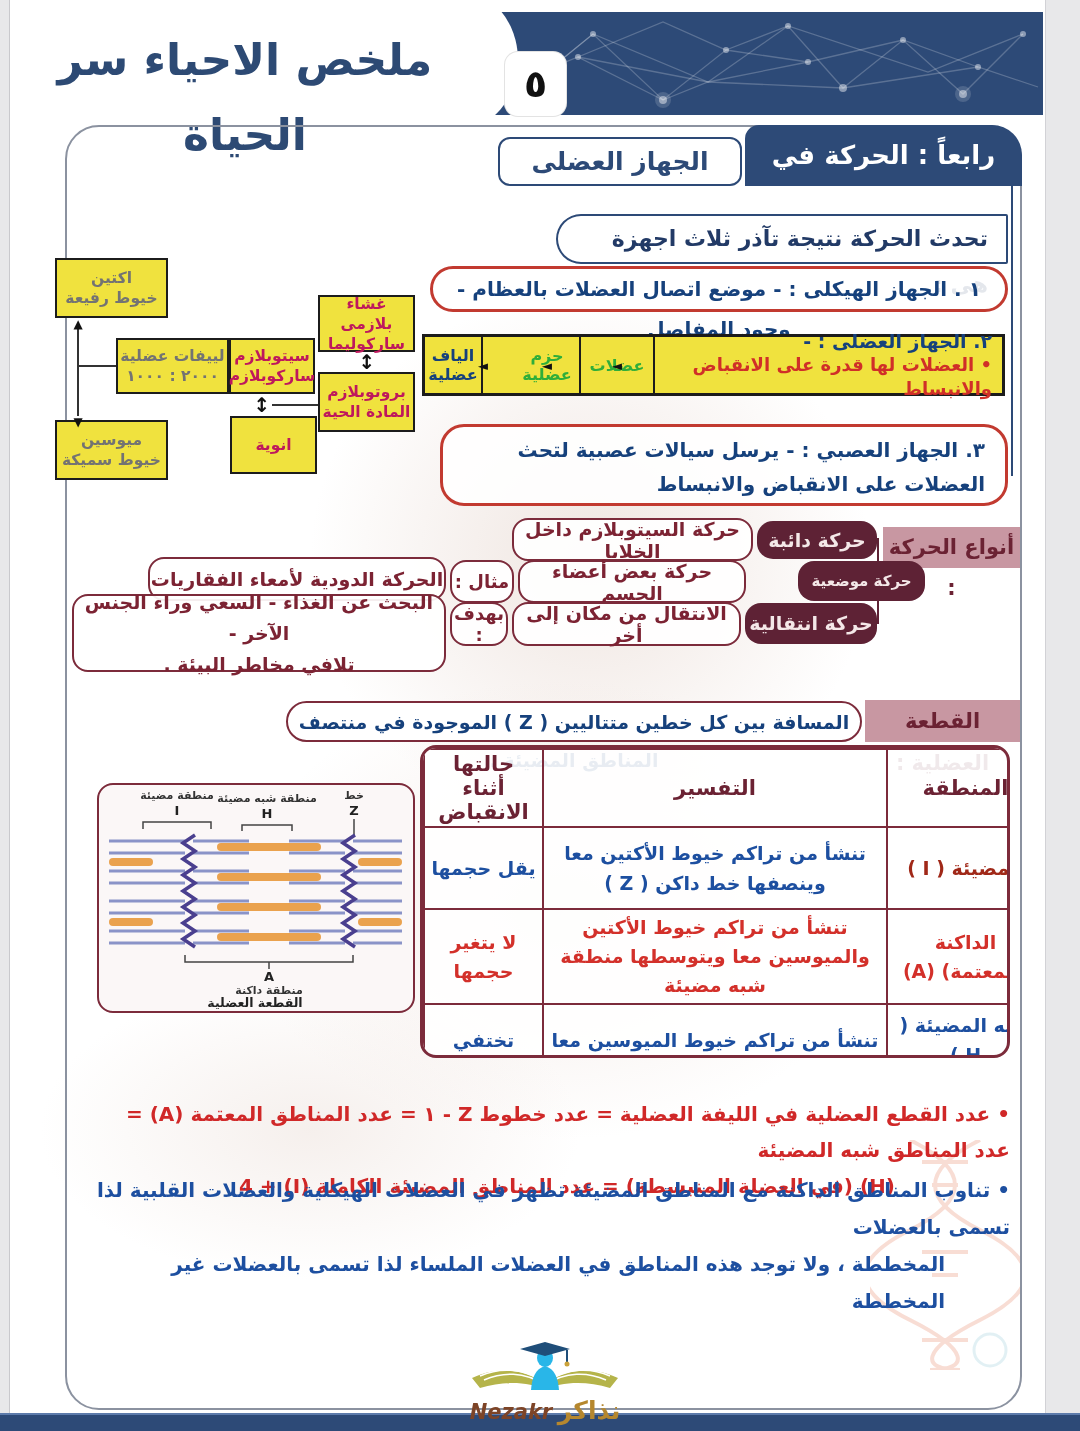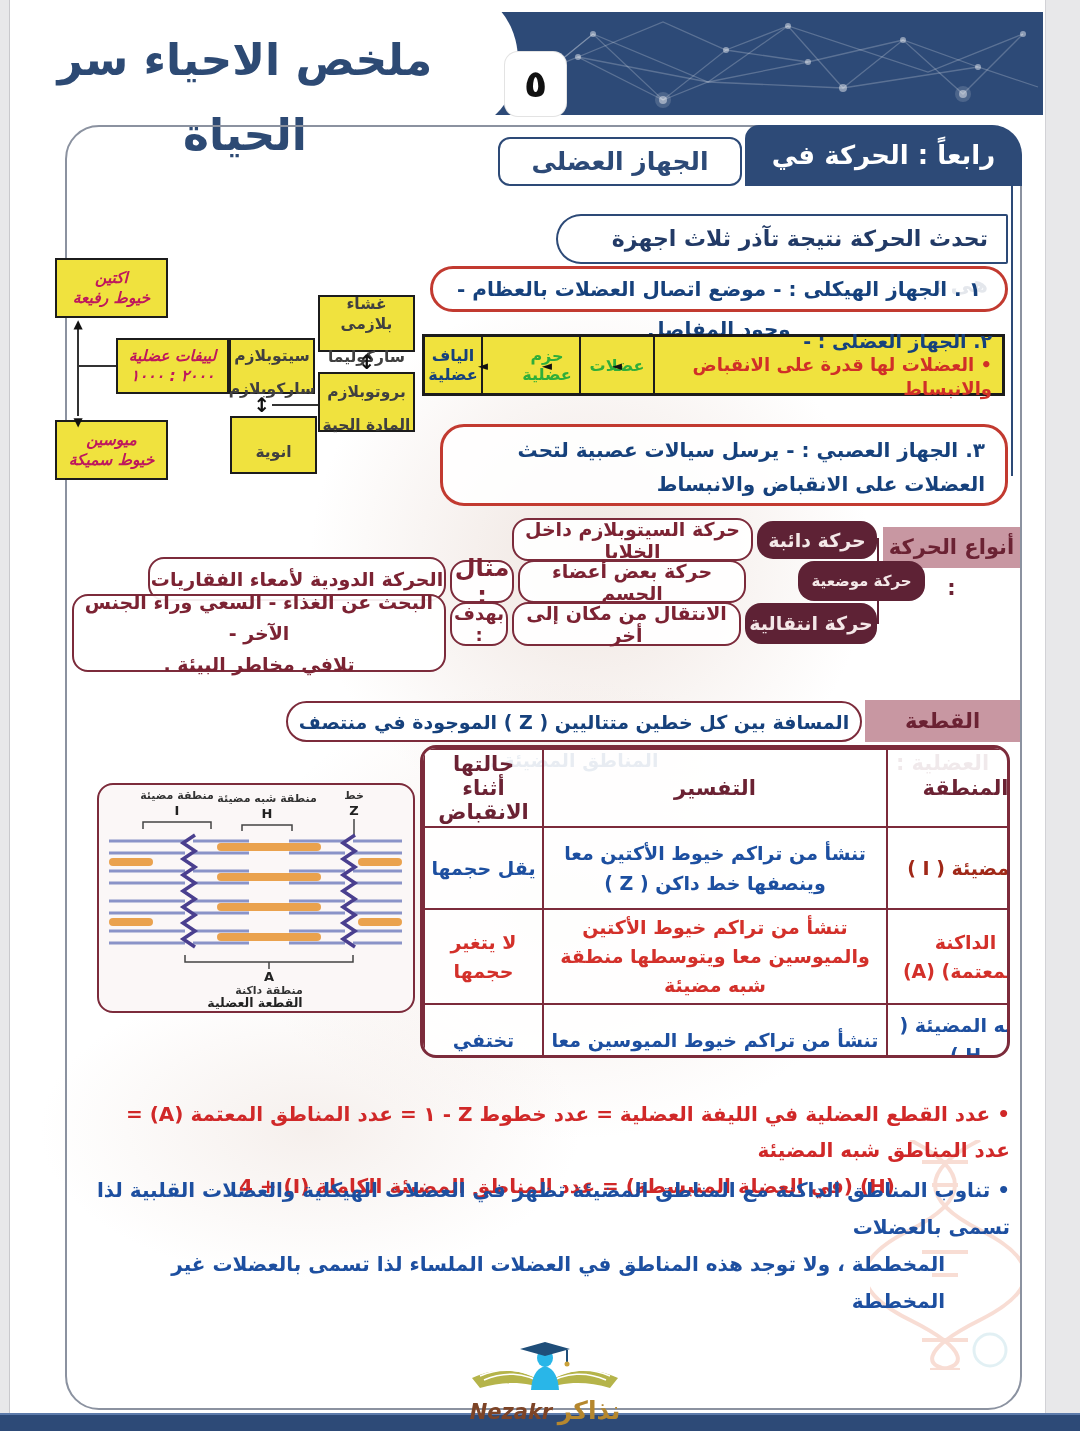--- a/index.html
+++ b/index.html
@@ -32,22 +32,22 @@
   .chain-main{flex:1;border-left:2px solid #1c1c1c;display:flex;flex-direction:column;justify-content:center;padding:0 10px;text-align:right;}
   .chain-cell{display:flex;flex-direction:column;justify-content:center;align-items:center;text-align:center;font-weight:bold;font-size:16px;line-height:19px;}
   .cell-muscles{width:72px;border-left:2px solid #1c1c1c;color:#2fae3a;}
   .cell-bundles{width:64px;border-left:2px solid #1c1c1c;color:#2fae3a;padding-left:32px;}
   .cell-fibers{width:56px;color:#16417c;}
   .chain-title{color:#16417c;font-weight:bold;font-size:19px;line-height:24px;}
   .chain-desc{color:#d02f28;font-weight:bold;font-size:18px;line-height:24px;}
   .chain-arrow{position:absolute;top:50%;transform:translate(50%,-50%);color:#111;font-size:13px;z-index:3;}
   
   .ybox{background:#f0e23e;border:2.5px solid #1c1c1c;display:flex;flex-direction:column;align-items:center;justify-content:center;text-align:center;font-weight:bold;font-size:15.5px;line-height:20px;}
-  .ybox .red{color:#be185d;font-style:italic;}
-  .ybox .navy{color:#404040;margin-top:13px;}
+  .ybox .red{color:#737373;}
+  .ybox .navy{color:#be185d;}
   .varrow{color:#111;font-size:20px;font-weight:bold;text-align:center;line-height:20px;}
   .thinline{background:#333;}
   
   .mauve-label{background:#c897a2;color:#6b2233;font-weight:bold;text-align:center;}
   .pill{background:#5e2235;color:#f4e8e8;font-weight:bold;border-radius:16px;text-align:center;}
   .outline-box{background:rgba(255,255,255,.92);border:2.5px solid #7c2b3b;border-radius:16px;color:#7c2333;font-weight:bold;text-align:center;display:flex;align-items:center;justify-content:center;}
   .mv-spine{left:877px;top:538px;width:2px;height:86px;background:#5e2235;}
   
   .def-box{left:286px;top:701px;width:576px;height:41px;background:#ffffff;border:2px solid #7c2b3b;border-radius:21px;color:#16417c;font-weight:bold;font-size:19px;text-align:center;line-height:38px;}
   .tbl-wrap{left:420px;top:745px;width:590px;height:313px;border:3px solid #7c2b3b;border-radius:16px;overflow:hidden;background:rgba(255,255,255,.9);}
@@ -192,21 +192,21 @@
   <div class="abs thinline" style="left:79px;top:365px;width:37px;height:2px;"></div>
 
   <div class="abs mauve-label ar" style="left:883px;top:527px;width:137px;height:41px;font-size:21px;line-height:41px;">أنواع الحركة :</div>
   <div class="abs mv-spine"></div>
 
   <div class="abs pill ar" style="left:757px;top:521px;width:120px;height:38px;font-size:19px;line-height:38px;">حركة دائبة</div>
   <div class="abs outline-box ar" style="left:512px;top:518px;width:241px;height:43px;font-size:19px;">حركة السيتوبلازم داخل الخلايا</div>
 
   <div class="abs pill ar" style="left:781px;top:561px;width:127px;height:40px;font-size:15px;line-height:40px;margin-left:17px;">حركة موضعية</div>
   <div class="abs outline-box ar" style="left:518px;top:560px;width:228px;height:43px;font-size:19px;">حركة بعض أعضاء الجسم</div>
-  <div class="abs outline-box ar" style="left:450px;top:560px;width:64px;height:43px;font-size:24px;">مثال :</div>
+  <div class="abs outline-box ar" style="left:450px;top:560px;width:64px;height:43px;font-size:18px;">مثال :</div>
   <div class="abs outline-box ar" style="left:148px;top:557px;width:298px;height:44px;font-size:19px;">الحركة الدودية لأمعاء الفقاريات</div>
 
   <div class="abs pill ar" style="left:745px;top:603px;width:132px;height:41px;font-size:19px;line-height:41px;">حركة انتقالية</div>
   <div class="abs outline-box ar" style="left:512px;top:602px;width:229px;height:44px;font-size:19px;">الانتقال من مكان إلى أخر</div>
   <div class="abs outline-box ar" style="left:450px;top:602px;width:58px;height:44px;font-size:18px;">بهدف :</div>
   <div class="abs outline-box ar" style="left:72px;top:594px;width:374px;height:78px;font-size:19px;flex-direction:column;line-height:31px;">
     <span>البحث عن الغذاء - السعي وراء الجنس الآخر -</span>
     <span>تلافي مخاطر البيئة .</span>
   </div>
 

